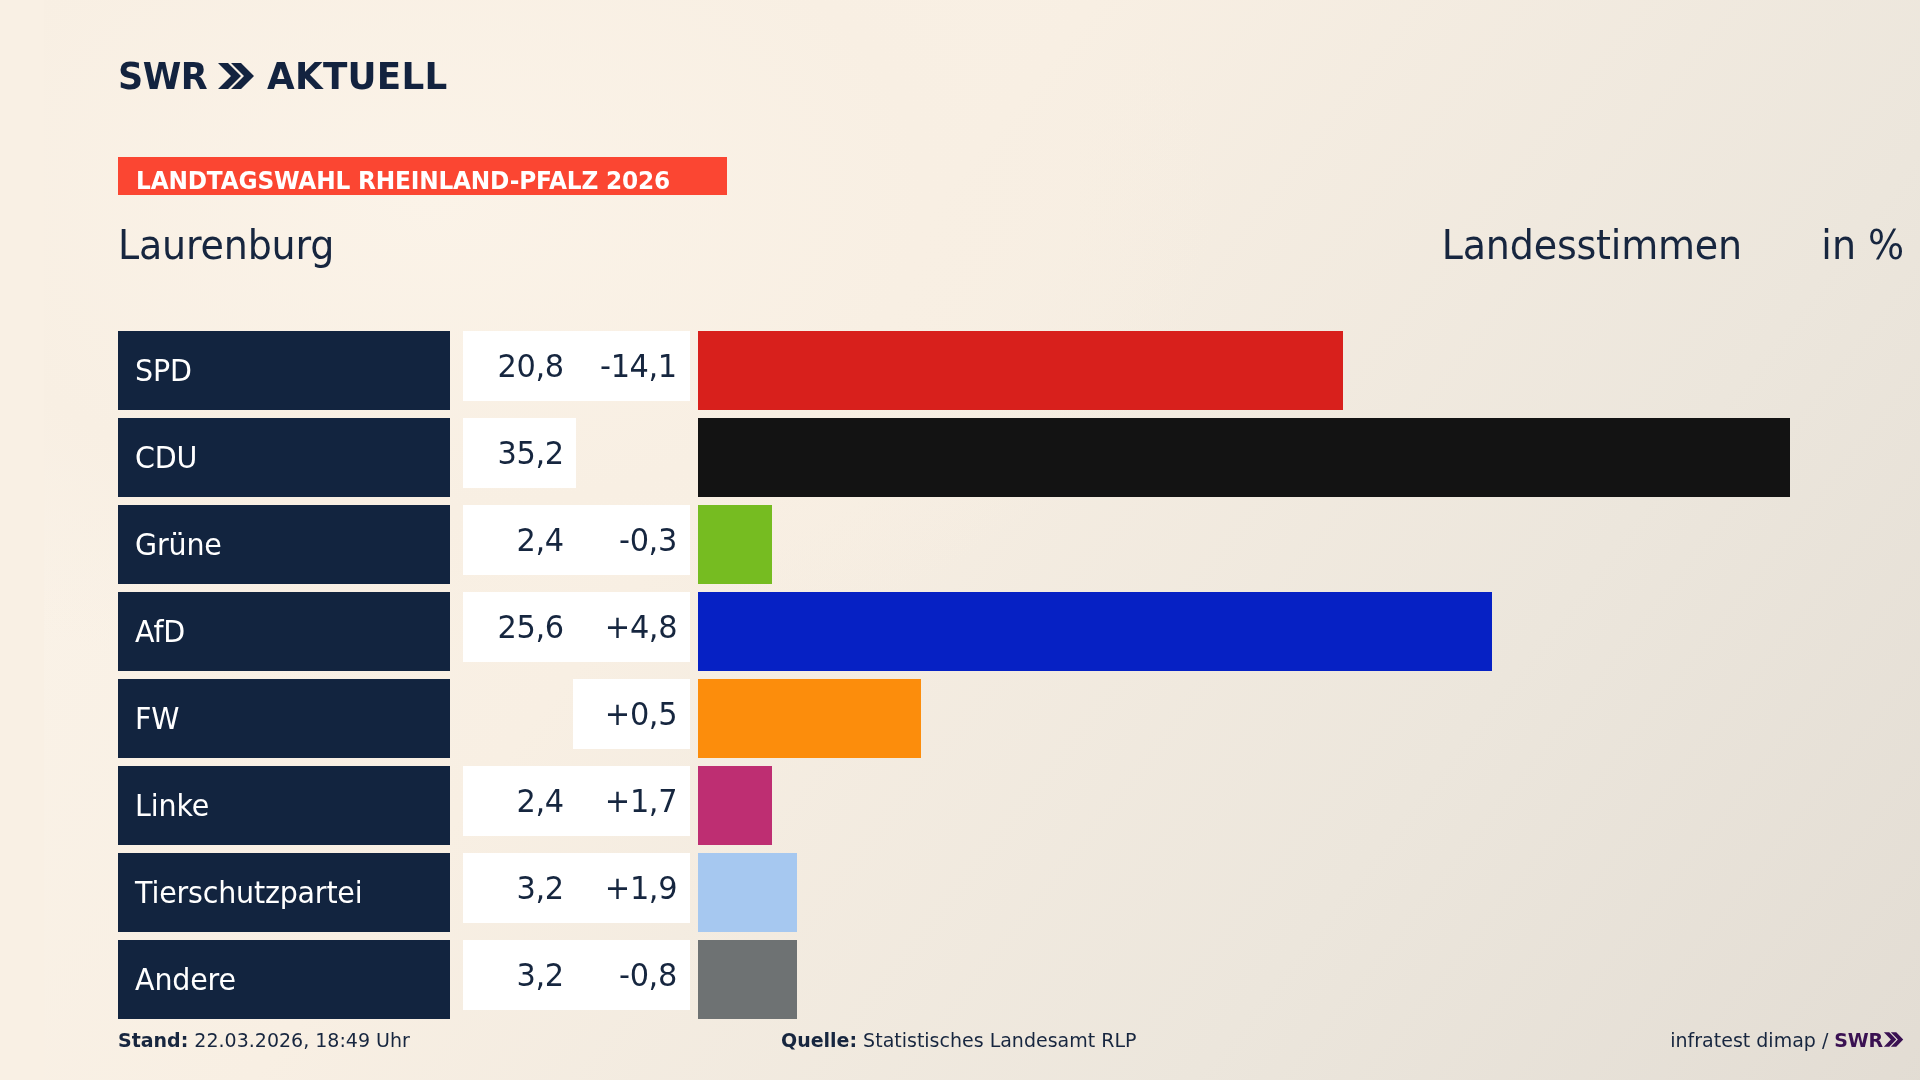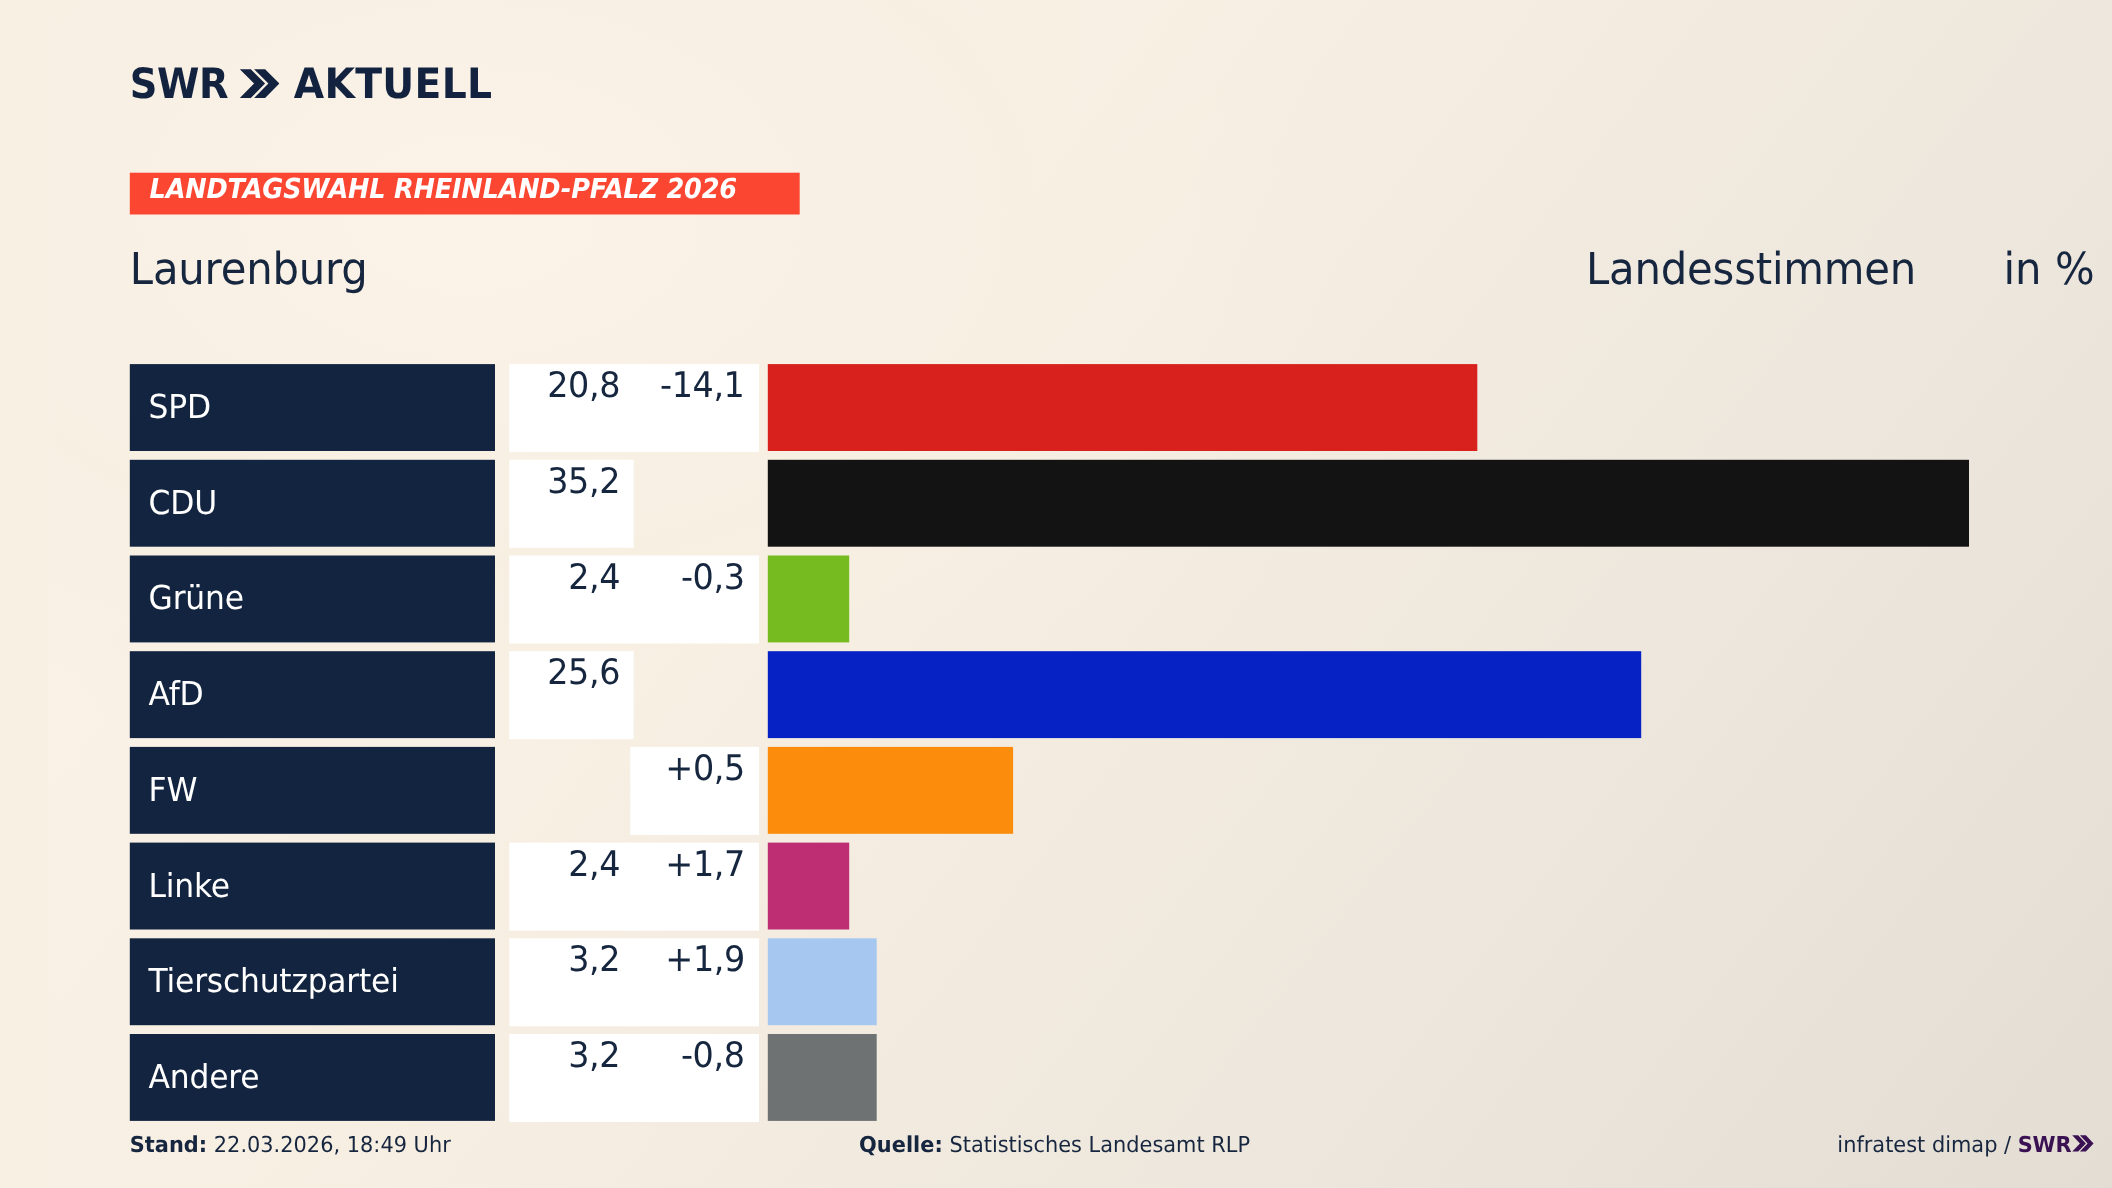--- a/index.html
+++ b/index.html
@@ -60,23 +60,22 @@
     transform-origin: left center;
   }
 
   .banner {
     position: absolute;
     left: 74px;
     top: 157px;
     height: 38px;
     background: #fb4632;
     display: flex;
-    align-items: flex-start;
+    align-items: flex-end;
     padding: 0 17px 0 18px;
-    font-style: italic;
   }
   .banner-text {
     color: #ffffff;
     font-family: "DejaVu Sans", sans-serif;
     font-weight: bold;
     font-size: 25px;
     letter-spacing: -0.2px;
     transform: scaleX(0.93);
     transform-origin: left center;
     white-space: nowrap;
@@ -145,24 +144,24 @@
     font-family: "DejaVu Sans", sans-serif;
     padding-left: 18px;
     letter-spacing: -0.2px;
     transform: scaleX(0.95);
     transform-origin: left center;
     white-space: nowrap;
   }
   .val-box {
     position: absolute;
     top: 0;
-    height: 80px;
+    height: 70px;
     background: #ffffff;
     display: flex;
-    align-items: flex-start;
+    align-items: center;
     justify-content: flex-end;
   }
   .val-main { left: 345px; width: 101px; padding-right: 12px; }
   .val-diff { left: 455px; width: 104px; padding-right: 13px; }
   .val-text {
     color: #16263f;
     font-size: 32px;
     font-family: "DejaVu Sans", sans-serif;
     letter-spacing: -0.4px;
     transform: scaleX(0.95);
@@ -274,20 +273,23 @@
         <div class="bar-track">
           <div class="bar" style="width: 74.4615px; background: rgb(118, 188, 33);"></div>
         </div>
       </div>
       <div class="row">
         <div class="party-box">
           <span class="party-name">AfD</span>
         </div>
         <div class="val-box val-main">
           <span class="val-text">25,6</span>
+        </div>
+        <div class="val-box val-diff">
+          <span class="val-text">+4,8</span>
         </div>
         <div class="bar-track">
           <div class="bar" style="width: 794.256px; background: rgb(6, 33, 196);"></div>
         </div>
       </div>
       <div class="row">
         <div class="party-box">
           <span class="party-name">FW</span>
         </div>
         <div class="val-box val-diff">

